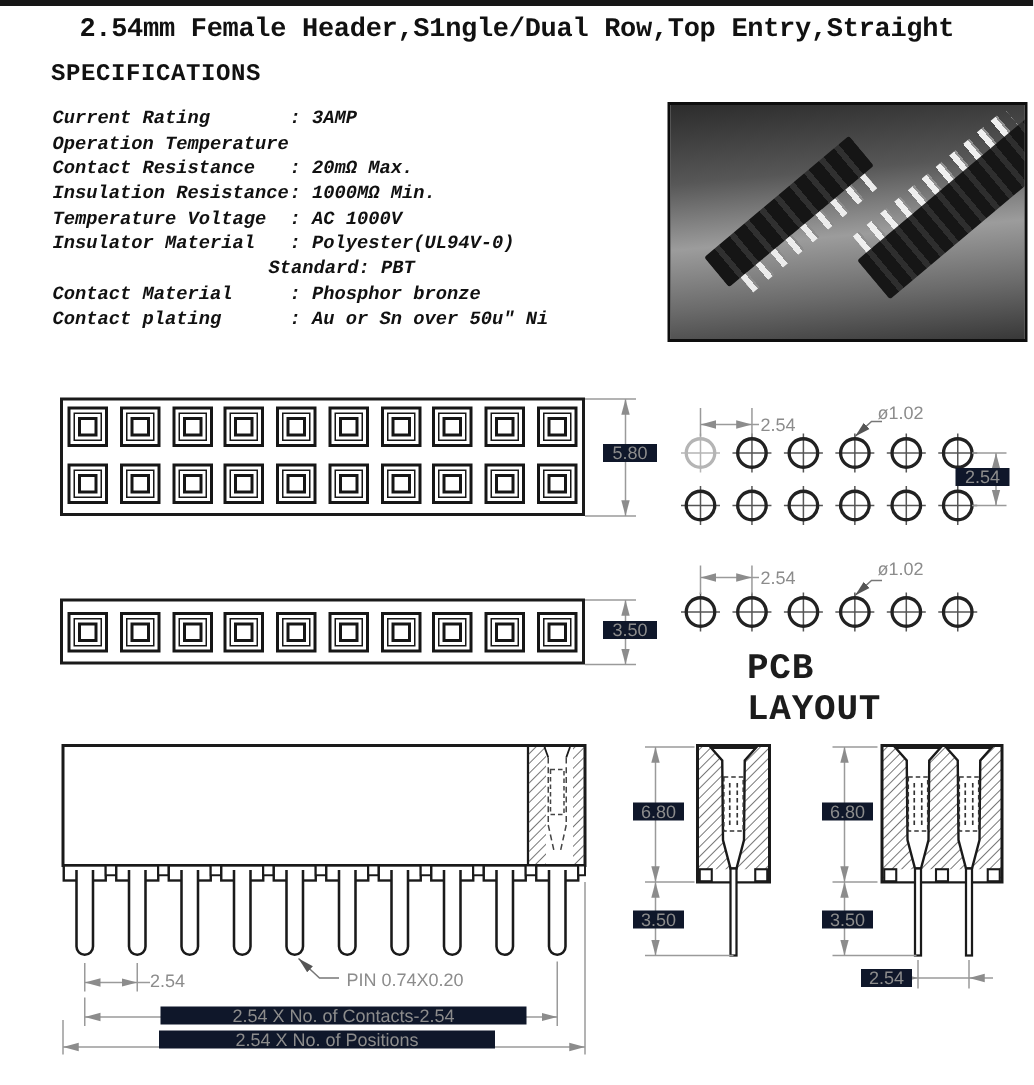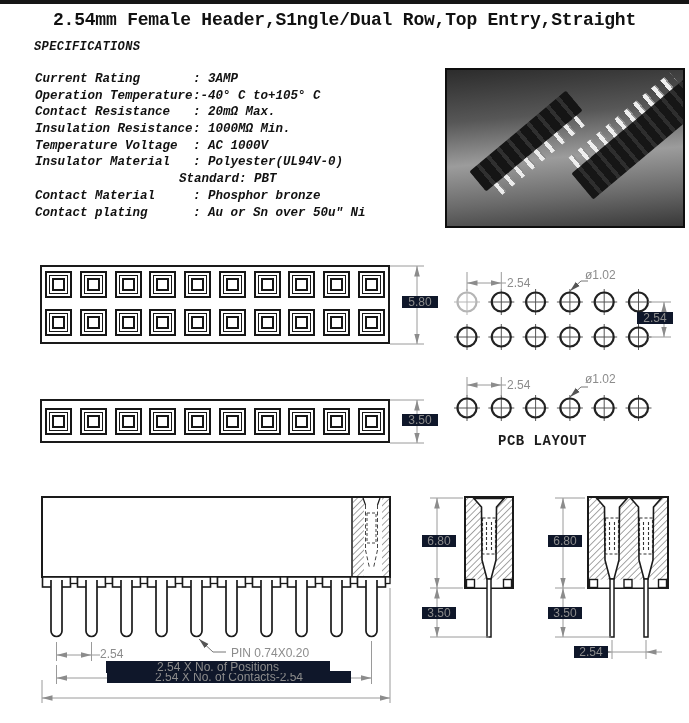--- a/index.html
+++ b/index.html
@@ -2,21 +2,21 @@
 <html><head>
 <meta charset="utf-8">
 <style>
   html,body{margin:0;padding:0;background:#fff;}
   #page{position:relative;width:689px;height:723px;background:#fff;overflow:hidden;
         font-family:"Liberation Mono",monospace;color:#111;}
   .abs{position:absolute;}
   #topbar{left:0;top:0;width:689px;height:4px;background:#161616;}
   #title{left:0;top:10px;width:689px;text-align:center;font-size:18px;font-weight:700;
          letter-spacing:-0.2px;white-space:nowrap;}
-  #specs-heading{left:34px;top:40px;font-size:12px;font-weight:700;letter-spacing:0.4px;font-style:italic;}
+  #specs-heading{left:34px;top:40px;font-size:16px;font-weight:700;letter-spacing:0.4px;}
   #specs{left:35px;top:71px;width:405px;font-size:12.5px;font-weight:600;font-style:italic;}
   .spec-row{height:16.7px;line-height:16.7px;white-space:nowrap;display:flex;}
   .spec-label{display:inline-block;width:158px;flex:none;}
   .spec-value{display:inline-block;}
   .spec-cont{height:16.7px;line-height:16.7px;padding-left:144px;}
   
   #photo{left:445px;top:68px;width:240px;height:160px;border:2px solid #0e0e0e;box-sizing:border-box;
          background:linear-gradient(175deg,#2c2c2c 0%,#575757 30%,#9c9c9c 55%,#6b6b6b 78%,#383838 100%);overflow:hidden;}
   .conn{position:absolute;border-radius:2px;}
   #connA{left:16px;top:58px;width:126px;height:26px;transform:rotate(-40deg);
@@ -34,40 +34,39 @@
   .socket-row{display:flex;justify-content:space-between;padding:0 3px;margin-bottom:11px;}
   .sock{width:27px;height:27px;border:2px solid #161616;box-sizing:border-box;padding:2px;flex:none;}
   .s2{width:100%;height:100%;border:1.5px solid #161616;box-sizing:border-box;padding:2px;}
   .s3{width:100%;height:100%;border:2.5px solid #161616;box-sizing:border-box;}
   
   .dim{position:absolute;font-family:"Liberation Sans",sans-serif;font-size:12px;line-height:12px;
        color:#8c8c8c;white-space:nowrap;}
   .dim.bg{background:#0f172a;padding:0 2px;}
   .dim.c{text-align:center;}
   #pcb-caption{left:498px;top:433px;width:120px;font-family:"Liberation Mono",monospace;
-       font-size:14px;font-weight:700;color:#1c1c1c;letter-spacing:0.5px;}
+       font-size:24px;font-weight:700;color:#1c1c1c;letter-spacing:0.5px;}
   svg{position:absolute;display:block;}
 </style>
 </head>
 <body>
 
 <div id="page">
   <div id="topbar" class="abs"></div>
 
   <div id="title" class="abs">2.54mm Female Header,S1ngle/Dual Row,Top Entry,Straight</div>
   <div id="specs-heading" class="abs">SPECIFICATIONS</div>
 
   <div id="specs" class="abs">
     <div class="spec-row">
         <span class="spec-label">Current Rating</span>
         <span class="spec-value">: 3AMP</span>
       </div>
     <div class="spec-row">
         <span class="spec-label">Operation Temperature</span>
-        <span class="spec-value">:-40° C to+105° C</span>
       </div>
     <div class="spec-row">
         <span class="spec-label">Contact Resistance</span>
         <span class="spec-value">: 20mΩ Max.</span>
       </div>
     <div class="spec-row">
         <span class="spec-label">Insulation Resistance</span>
         <span class="spec-value">: 1000MΩ Min.</span>
       </div>
     <div class="spec-row">
@@ -497,19 +496,19 @@
   <div class="dim bg c" style="left:402px;top:414px;width:32px">3.50</div>
   <div class="dim" style="left:507px;top:277px">2.54</div>
   <div class="dim" style="left:585px;top:269px">ø1.02</div>
   <div class="dim bg c" style="left:637px;top:312px;width:32px">2.54</div>
   <div class="dim" style="left:507px;top:379px">2.54</div>
   <div class="dim" style="left:585px;top:373px">ø1.02</div>
   <div id="pcb-caption" class="abs">PCB LAYOUT</div>
   <div class="dim" style="left:100px;top:648px">2.54</div>
   <div class="dim" style="left:231px;top:647px">PIN 0.74X0.20</div>
   <div class="dim bg c" style="left:107px;top:671px;width:240px">2.54 X No. of Contacts-2.54</div>
-  <div class="dim bg c" style="left:106px;top:661px;width:220px">2.54 X No. of Positions</div>
+  <div class="dim bg c" style="left:106px;top:687px;width:220px">2.54 X No. of Positions</div>
   <div class="dim bg c" style="left:422px;top:535px;width:30px">6.80</div>
   <div class="dim bg c" style="left:422px;top:607px;width:30px">3.50</div>
   <div class="dim bg c" style="left:548px;top:535px;width:30px">6.80</div>
   <div class="dim bg c" style="left:548px;top:607px;width:30px">3.50</div>
   <div class="dim bg c" style="left:574px;top:646px;width:30px">2.54</div>
 </div>
 
 </body></html>

